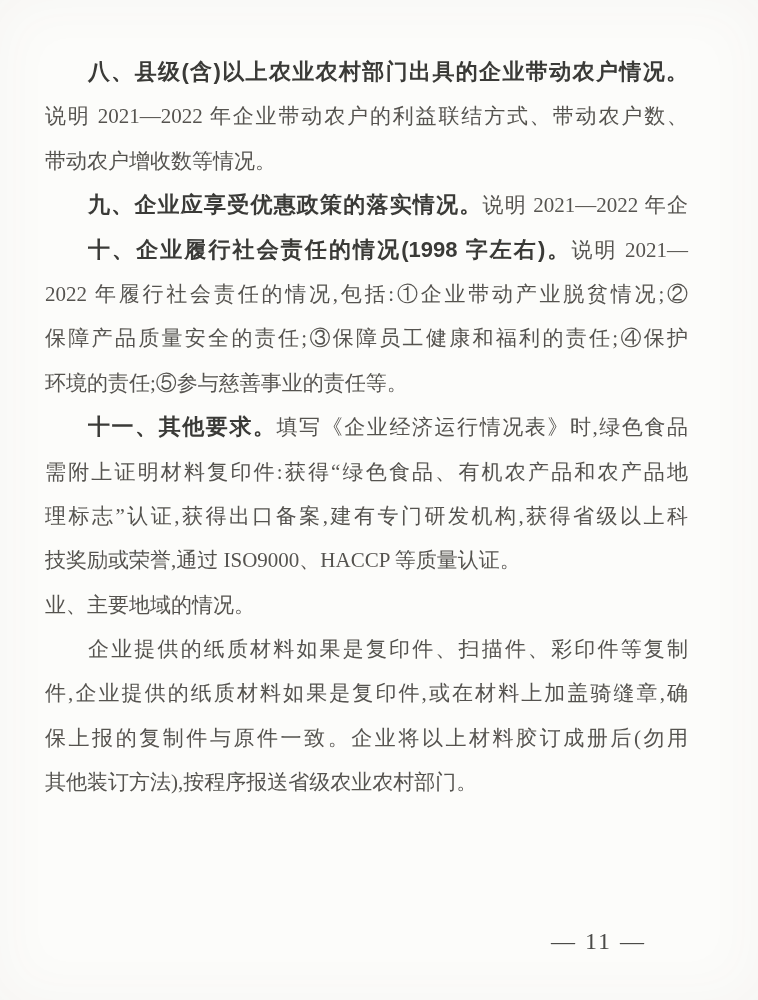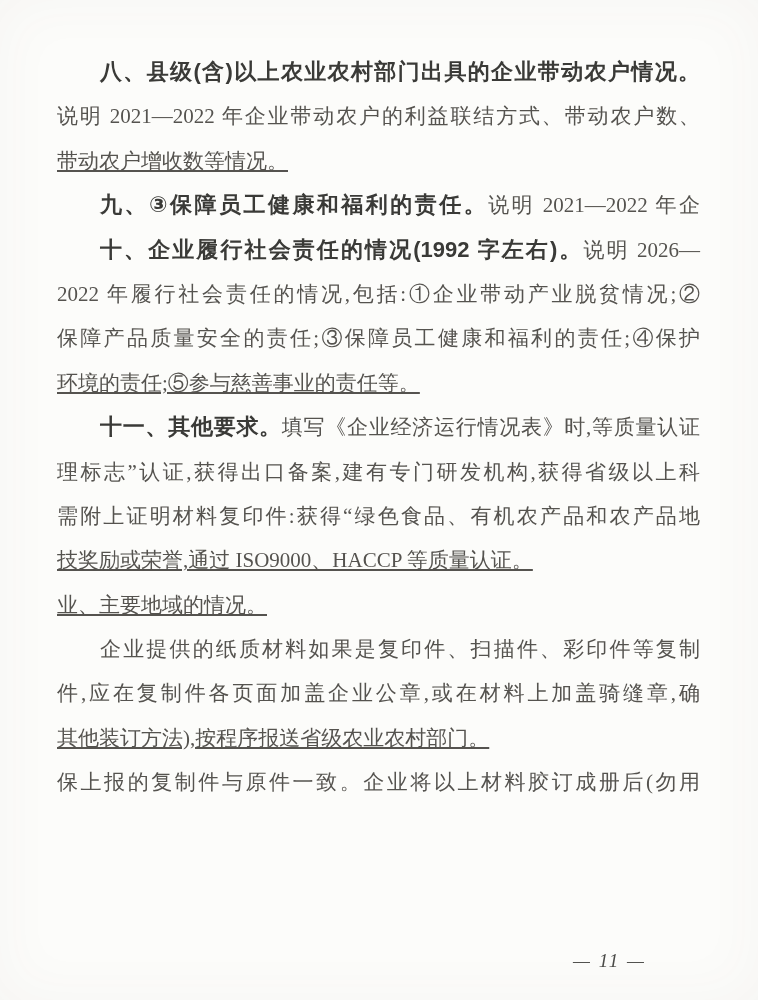--- a/index.html
+++ b/index.html
@@ -8,94 +8,92 @@
     width: 758px;
     height: 1000px;
     margin: 0 auto;
     background: #fcfcfa;
     box-shadow: inset 0 0 60px rgba(90,85,70,0.04);
     overflow: hidden;
     font-family: "Liberation Serif", "DejaVu Serif", serif;
   }
   .text-block {
     position: absolute;
-    left: 57px;
+    left: 45px;
     top: 50px;
     width: 643px;
   }
   .line {
     font-size: 21px;
     line-height: 44.4px;
     height: 44.4px;
     color: #55534f;
     letter-spacing: 0px;
     text-align: justify;
     text-align-last: justify;
   }
   .line.last {
     text-align-last: left;
-    text-decoration: underline;
   }
   .line.indent {
     text-indent: 43px;
   }
   .b {
     font-family: "Liberation Sans", "DejaVu Sans", sans-serif;
     font-weight: 700;
     font-size: 22px;
     color: #3a3a37;
   }
   .pagenum {
     position: absolute;
-    top: 950px;
+    top: 928px;
     right: 112px;
-    font-size: 19px;
+    font-size: 24px;
     letter-spacing: 2px;
     color: #4b4b48;
     font-family: "Liberation Serif", "DejaVu Serif", serif;
-    font-style: italic;
   }
 </style>
 </head>
 <body>
 
 <div class="page">
   <div class="text-block">
 
     <div>
       <div class="line indent"><span class="b">八、县级(含)以上农业农村部门出具的企业带动农户情况。</span><span></span></div>
       <div class="line"><span>说明 2021—2022 年企业带动农户的利益联结方式、带动农户数、</span></div>
       <div class="line last"><span>带动农户增收数等情况。</span></div>
     </div>
 
     <div>
-      <div class="line indent"><span class="b">九、③保障员工健康和福利的责任。</span><span>说明 2021—2022 年企</span></div>
+      <div class="line indent"><span class="b">九、企业应享受优惠政策的落实情况。</span><span>说明 2021—2022 年企</span></div>
     </div>
 
     <div>
-      <div class="line indent"><span class="b">十、企业履行社会责任的情况(1992 字左右)。</span><span>说明 2026—</span></div>
+      <div class="line indent"><span class="b">十、企业履行社会责任的情况(1998 字左右)。</span><span>说明 2021—</span></div>
       <div class="line"><span>2022 年履行社会责任的情况,包括:①企业带动产业脱贫情况;②</span></div>
       <div class="line"><span>保障产品质量安全的责任;③保障员工健康和福利的责任;④保护</span></div>
       <div class="line last"><span>环境的责任;⑤参与慈善事业的责任等。</span></div>
     </div>
 
     <div>
-      <div class="line indent"><span class="b">十一、其他要求。</span><span>填写《企业经济运行情况表》时,等质量认证</span></div>
+      <div class="line indent"><span class="b">十一、其他要求。</span><span>填写《企业经济运行情况表》时,绿色食品</span></div>
+      <div class="line"><span>需附上证明材料复印件:获得“绿色食品、有机农产品和农产品地</span></div>
       <div class="line"><span>理标志”认证,获得出口备案,建有专门研发机构,获得省级以上科</span></div>
-      <div class="line"><span>需附上证明材料复印件:获得“绿色食品、有机农产品和农产品地</span></div>
       <div class="line last"><span>技奖励或荣誉,通过 ISO9000、HACCP 等质量认证。</span></div>
     </div>
 
     <div>
       <div class="line last"><span>业、主要地域的情况。</span></div>
     </div>
 
     <div>
       <div class="line indent"><span>企业提供的纸质材料如果是复印件、扫描件、彩印件等复制</span></div>
-      <div class="line"><span>件,应在复制件各页面加盖企业公章,或在材料上加盖骑缝章,确</span></div>
+      <div class="line"><span>件,企业提供的纸质材料如果是复印件,或在材料上加盖骑缝章,确</span></div>
+      <div class="line"><span>保上报的复制件与原件一致。企业将以上材料胶订成册后(勿用</span></div>
       <div class="line last"><span>其他装订方法),按程序报送省级农业农村部门。</span></div>
-      <div class="line"><span>保上报的复制件与原件一致。企业将以上材料胶订成册后(勿用</span></div>
     </div>
 
   </div>
 
   <div class="pagenum">— 11 —</div>
 </div>
 
 </body></html>

